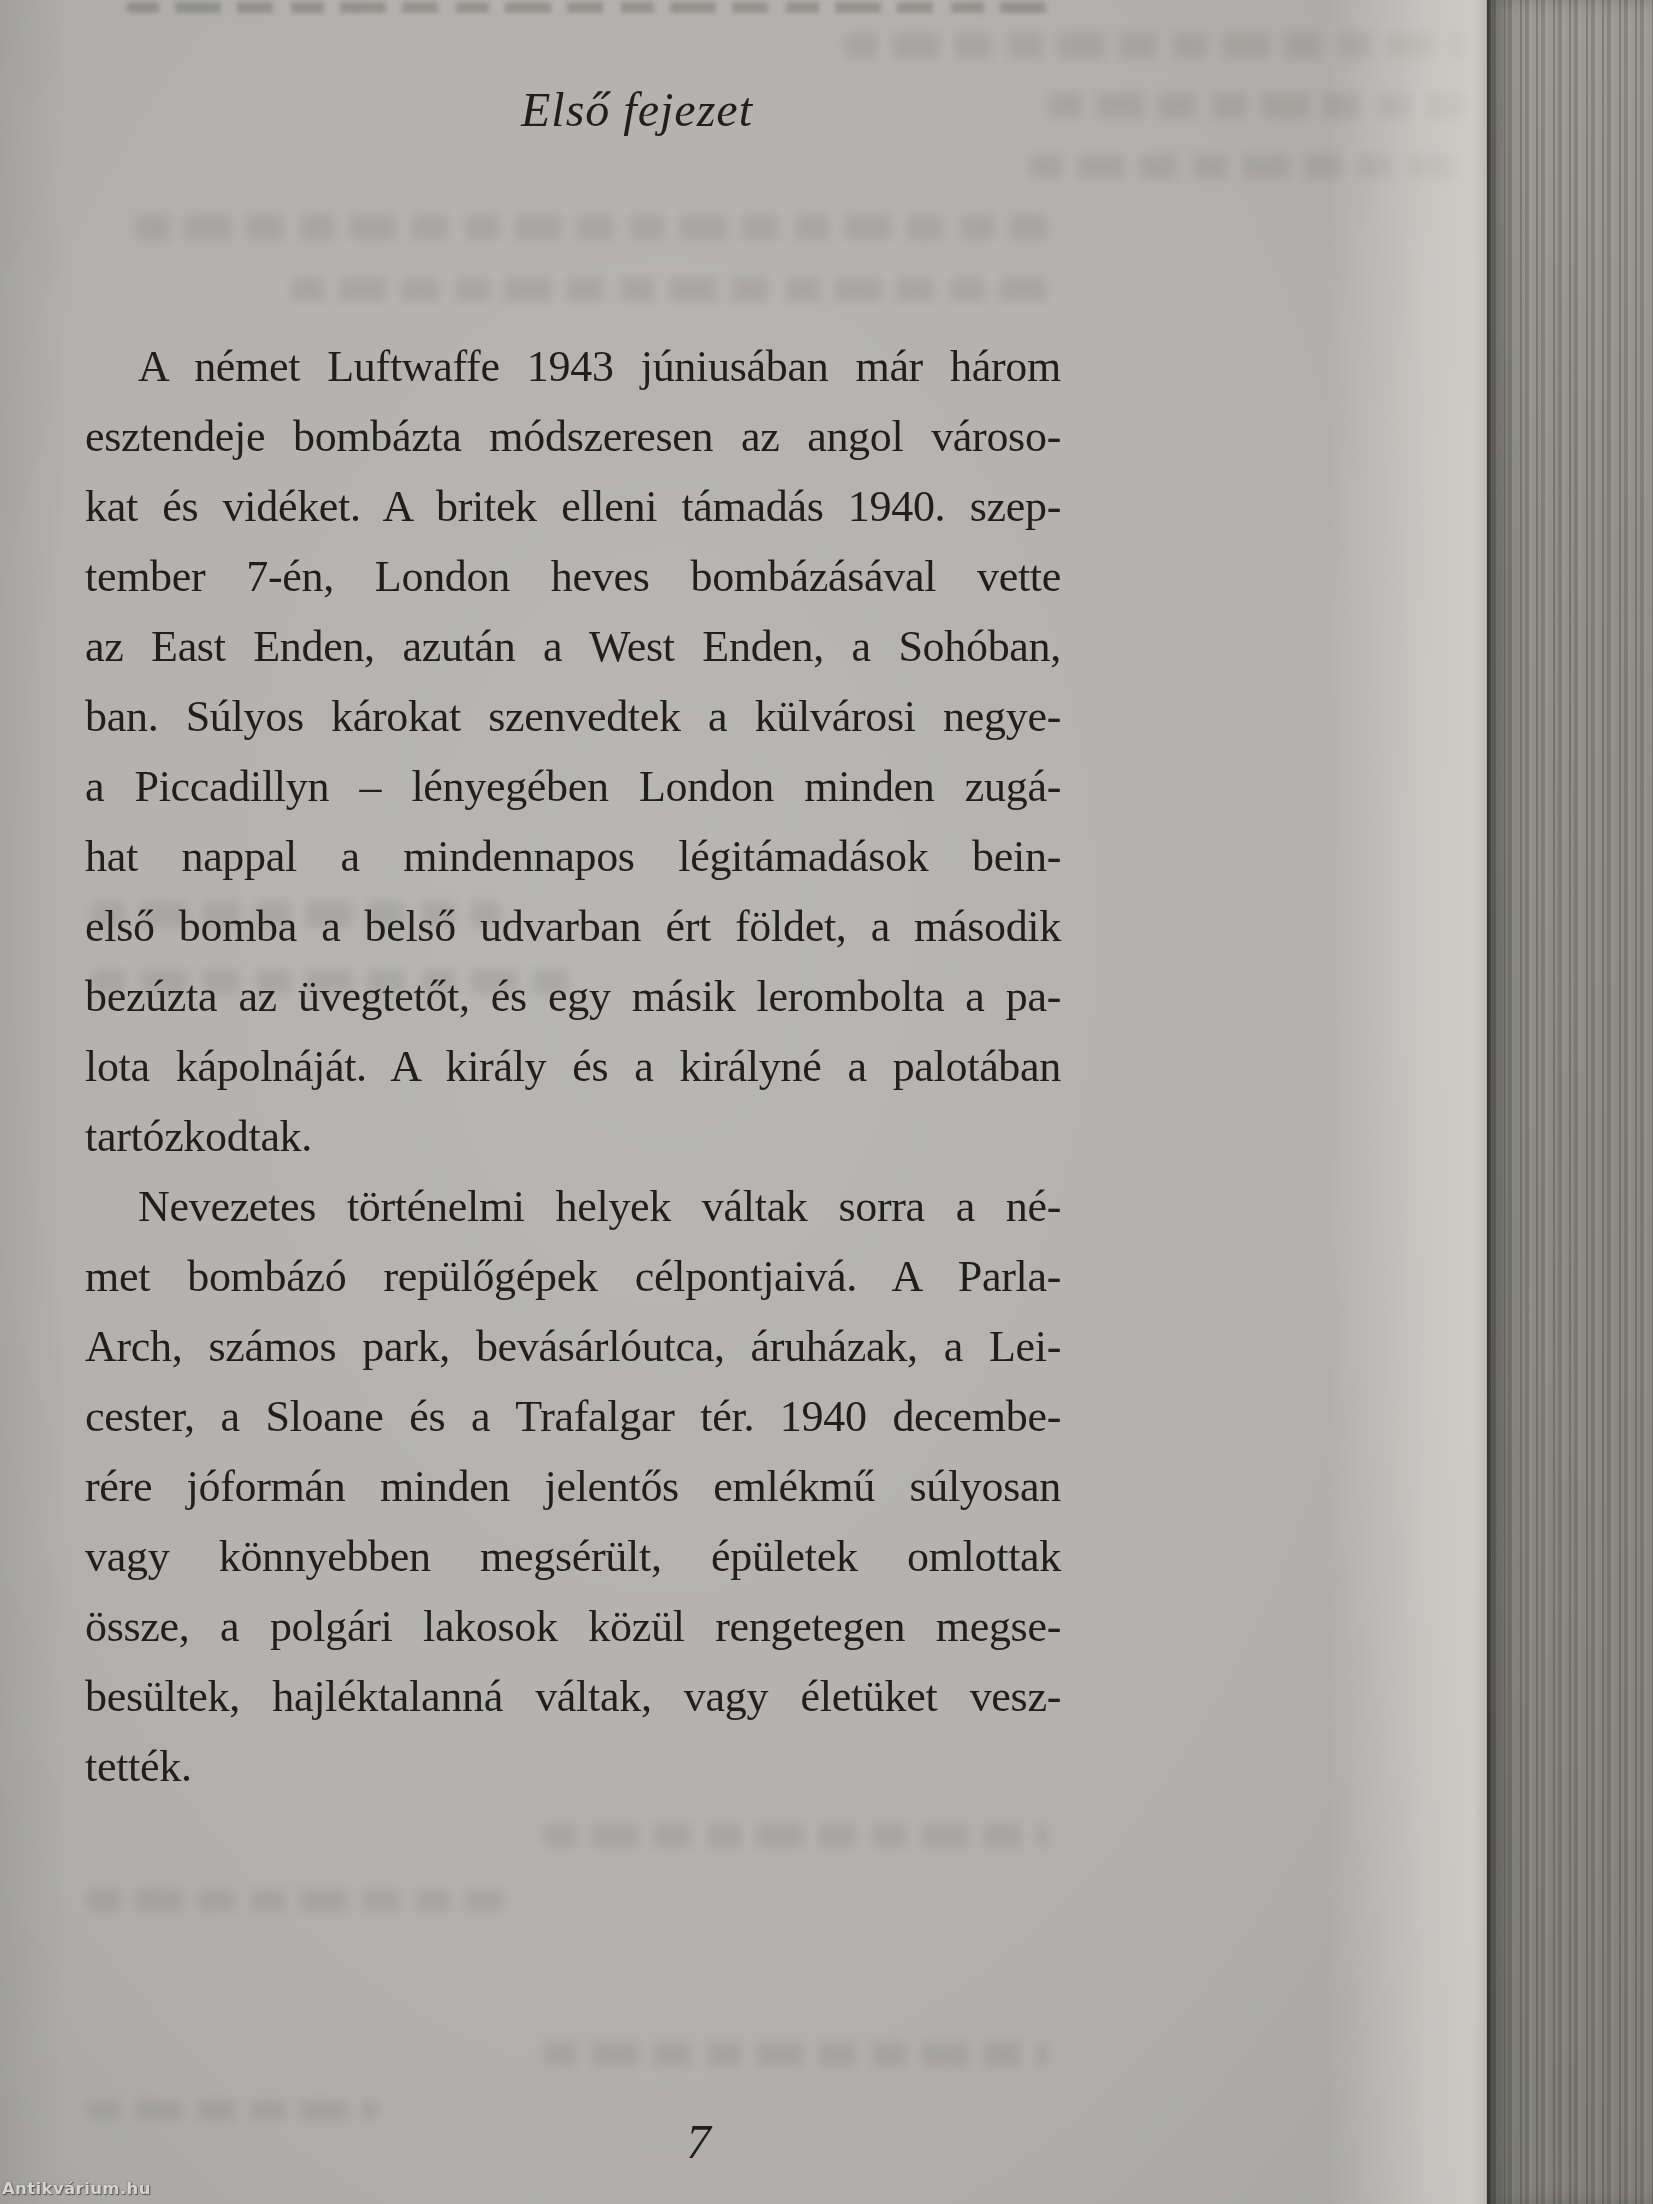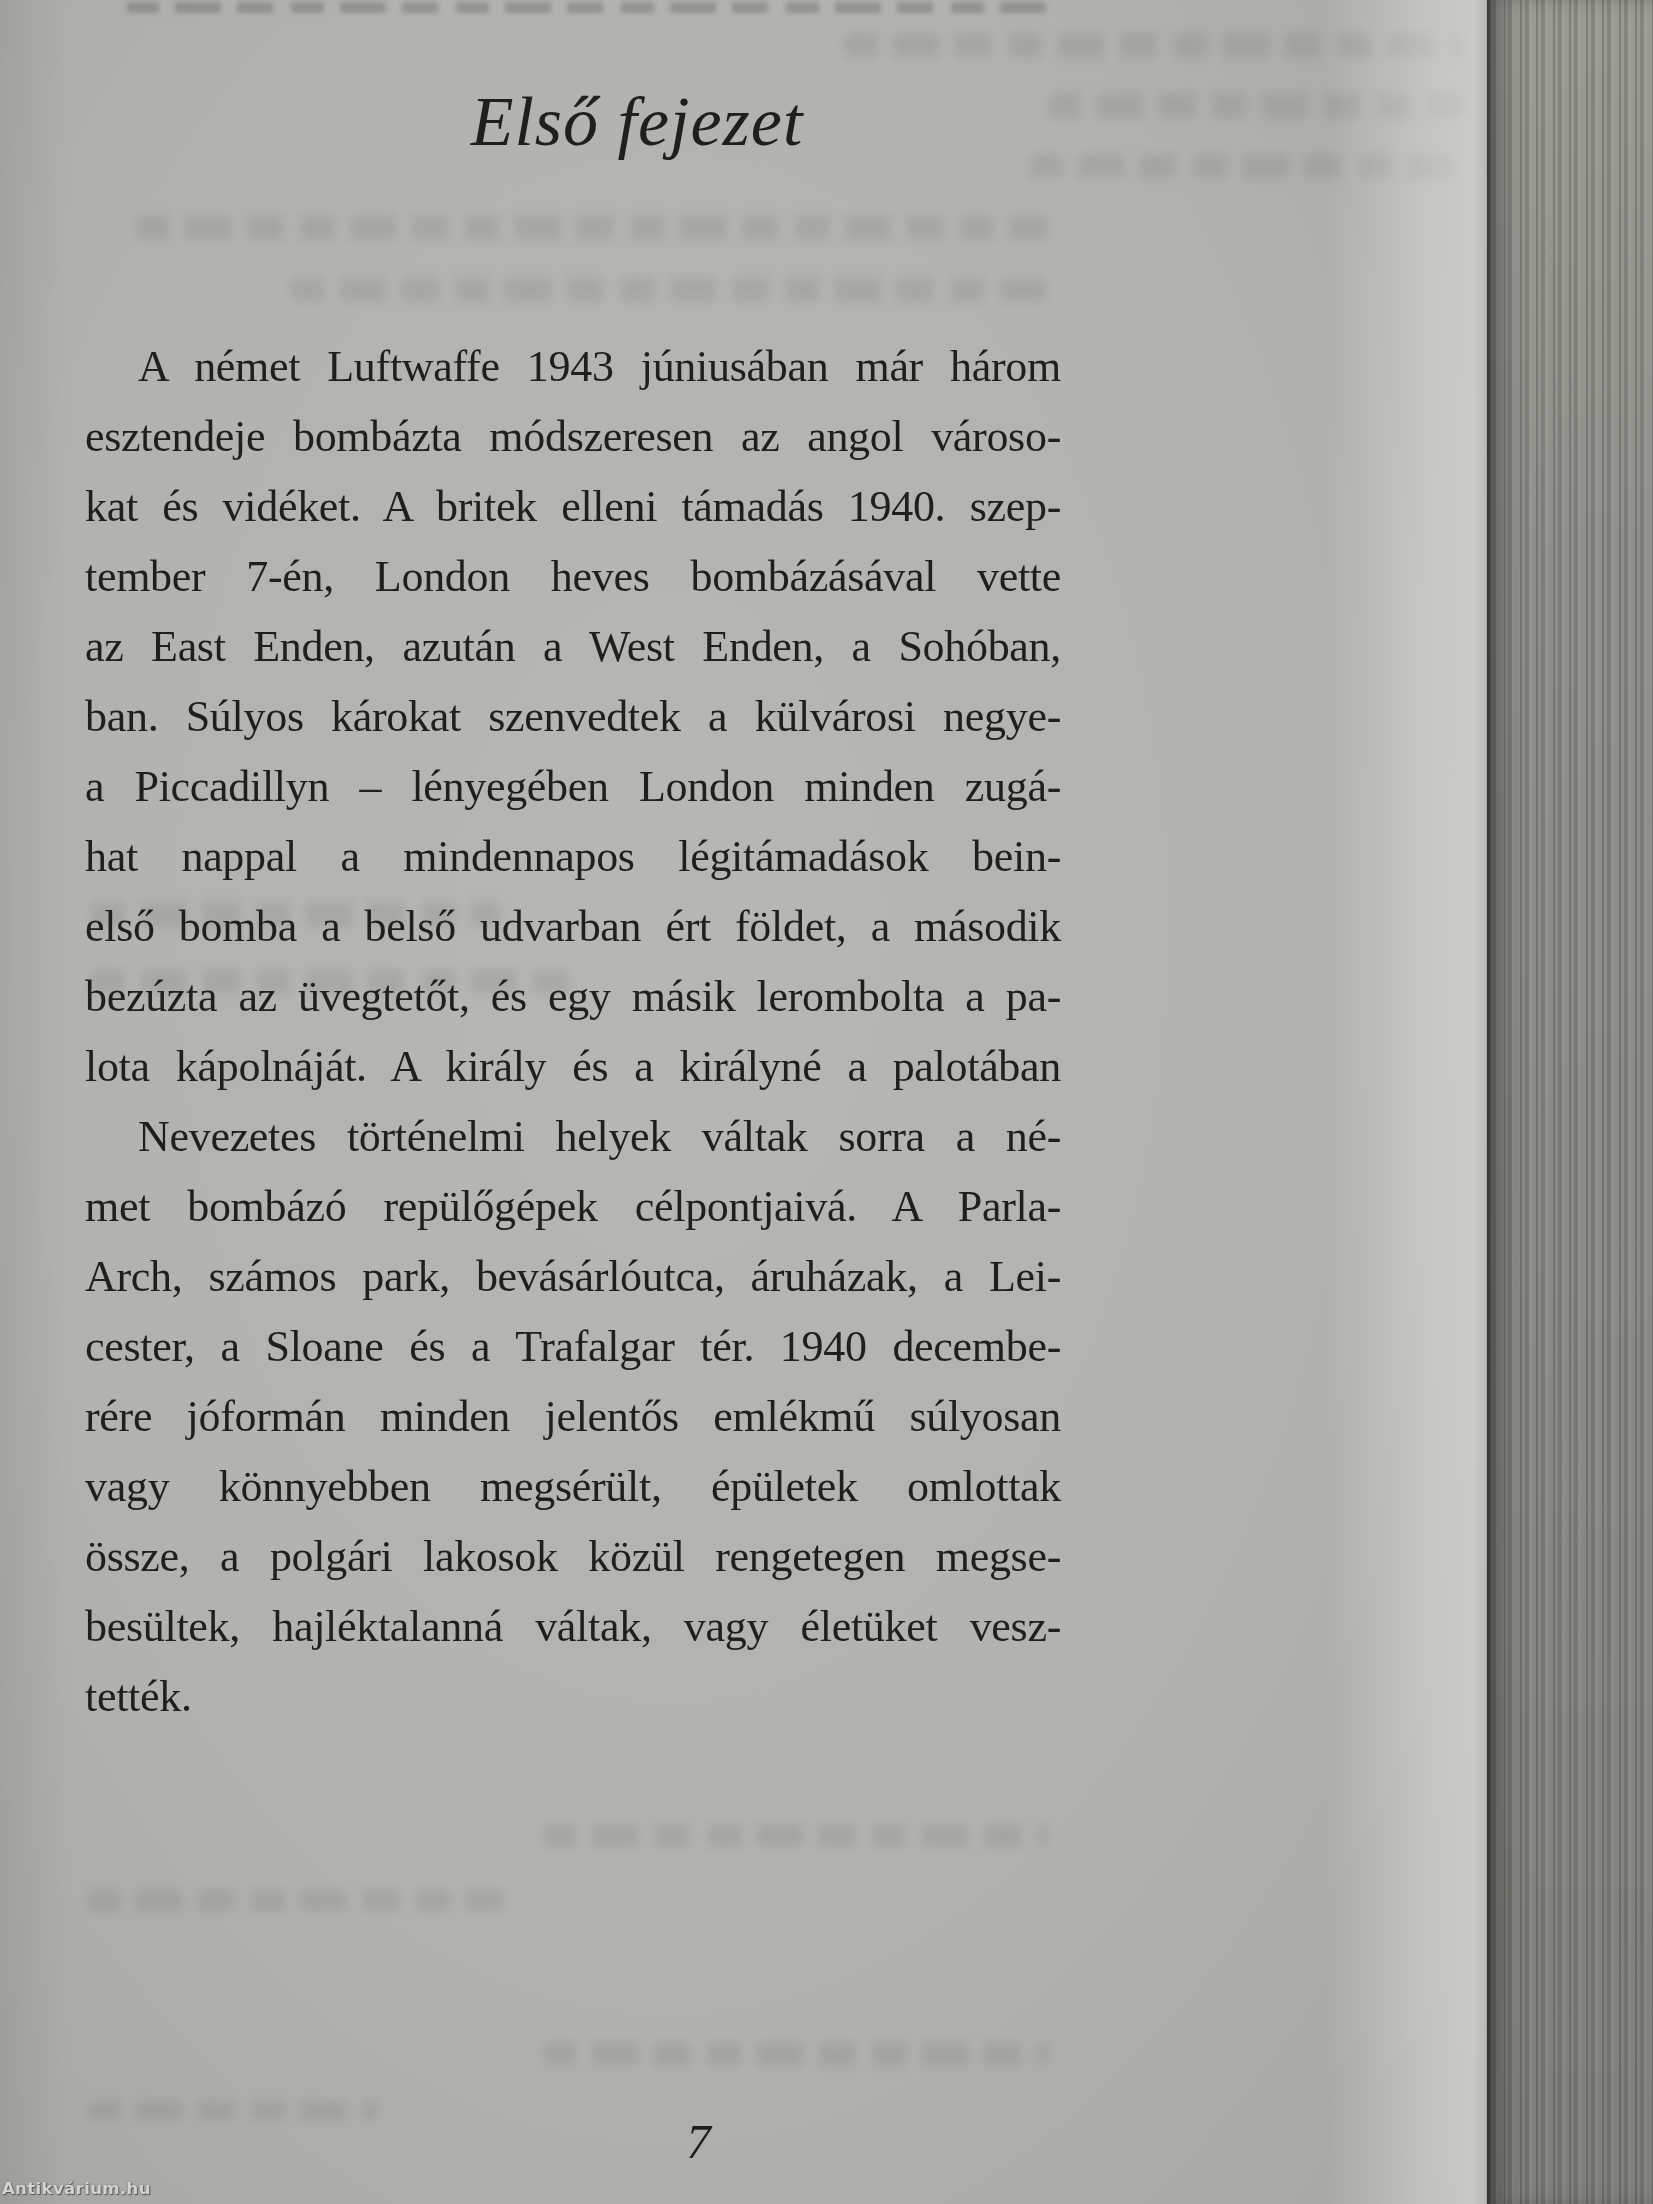--- a/index.html
+++ b/index.html
@@ -63,21 +63,21 @@
   
   .heading {
     position: absolute;
     left: 0; top: 82px;
     width: 1274px;
     margin: 0;
     text-align: center;
     font-family: "Liberation Serif", serif;
     font-style: italic;
     font-weight: 500;
-    font-size: 70px;
+    font-size: 48px;
     letter-spacing: 1px;
     color: var(--ink, #201f1c);
   }
   
   .body-text {
     position: absolute;
     left: 85px; top: 332px;
     width: 976px;
     font-size: 44px;
     line-height: 70px;
@@ -161,20 +161,21 @@
           <div class="line">esztendeje bombázta módszeresen az angol városo-</div>
           <div class="line">kat és vidéket. A britek elleni támadás 1940. szep-</div>
           <div class="line">tember 7-én, London heves bombázásával vette</div>
           <div class="line">az East Enden, azután a West Enden, a Sohóban,</div>
           <div class="line">ban. Súlyos károkat szenvedtek a külvárosi negye-</div>
           <div class="line">a Piccadillyn – lényegében London minden zugá-</div>
           <div class="line">hat nappal a mindennapos légitámadások bein-</div>
           <div class="line">első bomba a belső udvarban ért földet, a második</div>
           <div class="line">bezúzta az üvegtetőt, és egy másik lerombolta a pa-</div>
           <div class="line">lota kápolnáját. A király és a királyné a palotában</div>
+          <div class="line last">tartózkodtak.</div>
         </div>
       <div class="paragraph">
           <div class="line indent">Nevezetes történelmi helyek váltak sorra a né-</div>
           <div class="line">met bombázó repülőgépek célpontjaivá. A Parla-</div>
           <div class="line">Arch, számos park, bevásárlóutca, áruházak, a Lei-</div>
           <div class="line">cester, a Sloane és a Trafalgar tér. 1940 decembe-</div>
           <div class="line">rére jóformán minden jelentős emlékmű súlyosan</div>
           <div class="line">vagy könnyebben megsérült, épületek omlottak</div>
           <div class="line">össze, a polgári lakosok közül rengetegen megse-</div>
           <div class="line">besültek, hajléktalanná váltak, vagy életüket vesz-</div>

